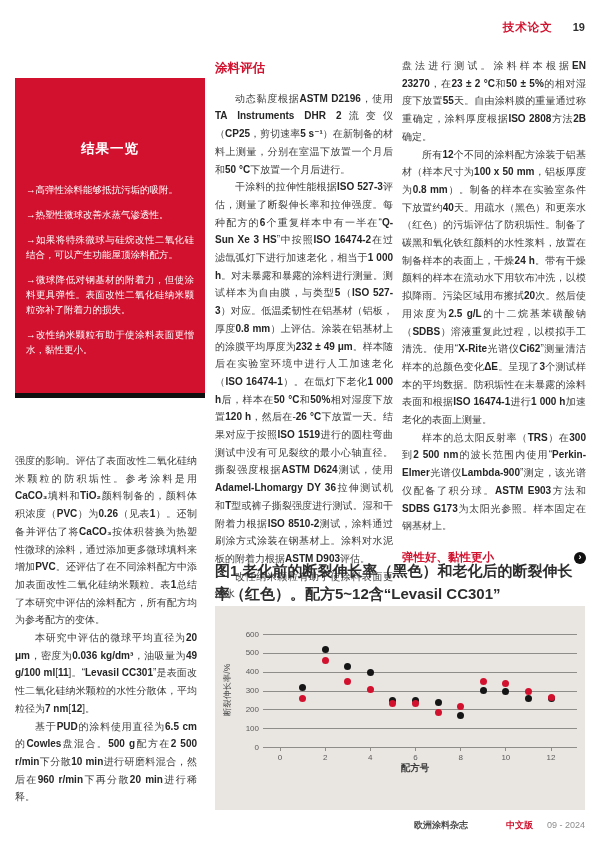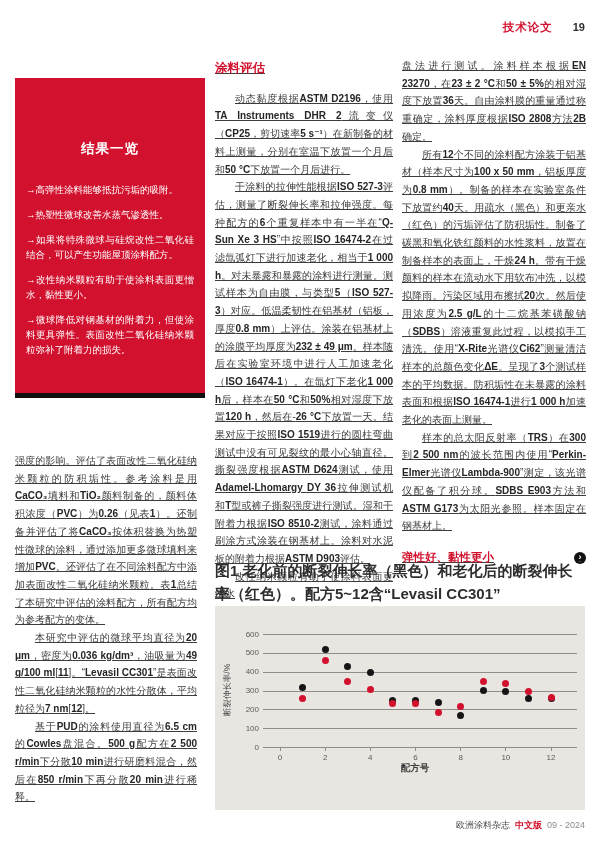--- a/index.html
+++ b/index.html
@@ -11,21 +11,21 @@
   .header-label{color:#d2112e;font-weight:bold;font-size:11.5px;letter-spacing:1px;}
   .header-page{color:#2e2e2e;font-size:11px;font-weight:bold;}
 
   
   .results-box{position:absolute;left:15px;top:78px;width:190px;height:320px;background:#d2112e;
     border-bottom:5px solid #101010;box-sizing:border-box;padding:62px 11px 12px 11px;color:#ffffff;}
   .results-box h2{margin:0 0 24px 0;text-align:center;font-size:13.5px;font-weight:bold;letter-spacing:1px;}
   .res-item{margin:0 0 10px 0;font-size:9.5px;line-height:15px;text-align:justify;}
 
   
-  .col{position:absolute;color:#3c3c3c;font-size:10px;line-height:17.7px;text-align:justify;text-decoration:underline;}
+  .col{position:absolute;color:#3c3c3c;font-size:10px;line-height:17.7px;text-align:justify;}
   .col b{color:#262626;}
   .col-left{left:15px;top:452px;width:182px;}
   .col-mid{left:215px;top:60px;width:178px;}
   .col-right{left:402px;top:57px;width:184px;}
   .para{margin:0;}
   .para.ind{text-indent:2em;}
   .col-heading{margin:0 0 12px 0;color:#d2112e;font-size:12.5px;font-weight:bold;}
   .subheading-row{display:flex;justify-content:space-between;align-items:center;margin-top:14px;}
   .subheading-row .col-heading{margin:0;font-size:11.5px;}
   .arrow-circle{display:inline-flex;align-items:center;justify-content:center;width:12px;height:12px;
@@ -42,65 +42,65 @@
   .chart .xlabel{position:absolute;left:130px;top:156px;width:140px;text-align:center;font-size:9.5px;
     font-weight:bold;color:#3a3a3a;}
   .gridline{position:absolute;height:1px;background:#8f8d8a;}
   .ytick-label{position:absolute;width:30px;text-align:right;font-size:8px;color:#5a5a5a;}
   .xtick{position:absolute;width:1px;height:4px;background:#8f8d8a;}
   .xtick-label{position:absolute;width:20px;text-align:center;font-size:8px;color:#5a5a5a;}
   .dot{position:absolute;width:7px;height:7px;border-radius:50%;}
 
   
   .footer{position:absolute;top:819px;right:15px;display:flex;align-items:baseline;gap:5px;font-size:9px;}
-  .f-journal{color:#4a4a4a;font-weight:normal;}
-  .f-edition{color:#d2112e;font-weight:bold;}
-  .f-issue{color:#8c8c8c;}
+  .f-journal{color:#4a4a4a;font-weight:bold;}
+  .f-edition{color:#d2112e;font-weight:bold;margin-left:33px;}
+  .f-issue{color:#8c8c8c;margin-left:9px;}
 </style>
 </head>
 <body>
 
 <div class="page">
 
   <div class="header">
     <span class="header-label">技术论文</span>
     <span class="header-page">19</span>
   </div>
 
   <aside class="results-box">
     <h2>结果一览</h2>
     <div id="results-items">
         <p class="res-item">→高弹性涂料能够抵抗污垢的吸附。</p>
         <p class="res-item">→热塑性微球改善水蒸气渗透性。</p>
         <p class="res-item">→如果将特殊微球与硅烷改性二氧化硅结合，可以产生功能屋顶涂料配方。</p>
+        <p class="res-item">→微球降低对钢基材的附着力，但使涂料更具弹性。表面改性二氧化硅纳米颗粒弥补了附着力的损失。</p>
         <p class="res-item">→改性纳米颗粒有助于使涂料表面更憎水，黏性更小。</p>
-        <p class="res-item">→微球降低对钢基材的附着力，但使涂料更具弹性。表面改性二氧化硅纳米颗粒弥补了附着力的损失。</p>
       </div>
   </aside>
 
   <section class="col col-left" id="col-left">
       <p class="para">强度的影响。评估了表面改性二氧化硅纳米颗粒的防积垢性。参考涂料是用<b>CaCO₃</b>填料和<b>TiO₂</b>颜料制备的，颜料体积浓度（<b>PVC</b>）为<b>0.26</b>（见表<b>1</b>）。还制备并评估了将<b>CaCO₃</b>按体积替换为热塑性微球的涂料，通过添加更多微球填料来增加<b>PVC</b>。还评估了在不同涂料配方中添加表面改性二氧化硅纳米颗粒。表<b>1</b>总结了本研究中评估的涂料配方，所有配方均为参考配方的变体。</p>
       <p class="para ind">本研究中评估的微球平均直径为<b>20 μm</b>，密度为<b>0.036 kg/dm³</b>，油吸量为<b>49 g/100 ml</b>[<b>11</b>]。“<b>Levasil CC301</b>”是表面改性二氧化硅纳米颗粒的水性分散体，平均粒径为<b>7 nm</b>[<b>12</b>]。</p>
-      <p class="para ind">基于<b>PUD</b>的涂料使用直径为<b>6.5 cm</b>的<b>Cowles</b>盘混合。<b>500 g</b>配方在<b>2 500 r/min</b>下分散<b>10 min</b>进行研磨料混合，然后在<b>850 r/min</b>下再分散<b>20 min</b>进行稀释。</p>
+      <p class="para ind">基于<b>PUD</b>的涂料使用直径为<b>6.5 cm</b>的<b>Cowles</b>盘混合。<b>500 g</b>配方在<b>2 500 r/min</b>下分散<b>10 min</b>进行研磨料混合，然后在<b>960 r/min</b>下再分散<b>20 min</b>进行稀释。</p>
     </section>
 
   <section class="col col-mid">
     <h3 class="col-heading">涂料评估</h3>
     <div id="col-mid-paras">
         <p class="para ind">动态黏度根据<b>ASTM D2196</b>，使用<b>TA Instruments DHR 2</b>流变仪（<b>CP25</b>，剪切速率<b>5 s⁻¹</b>）在新制备的材料上测量，分别在室温下放置一个月后和<b>50 °C</b>下放置一个月后进行。</p>
         <p class="para ind">干涂料的拉伸性能根据<b>ISO 527-3</b>评估，测量了断裂伸长率和拉伸强度。每种配方的<b>6</b>个重复样本中有一半在“<b>Q-Sun Xe 3 HS</b>”中按照<b>ISO 16474-2</b>在过滤氙弧灯下进行加速老化，相当于<b>1 000 h</b>。对未暴露和暴露的涂料进行测量。测试样本为自由膜，与类型<b>5</b>（<b>ISO 527-3</b>）对应。低温柔韧性在铝基材（铝板，厚度<b>0.8 mm</b>）上评估。涂装在铝基材上的涂膜平均厚度为<b>232 ± 49 μm</b>。样本随后在实验室环境中进行人工加速老化（<b>ISO 16474-1</b>）。在氙灯下老化<b>1 000 h</b>后，样本在<b>50 °C</b>和<b>50%</b>相对湿度下放置<b>120 h</b>，然后在-<b>26 °C</b>下放置一天。结果对应于按照<b>ISO 1519</b>进行的圆柱弯曲测试中没有可见裂纹的最小心轴直径。撕裂强度根据<b>ASTM D624</b>测试，使用<b>Adamel-Lhomargy DY 36</b>拉伸测试机和<b>T</b>型或裤子撕裂强度进行测试。湿和干附着力根据<b>ISO 8510-2</b>测试，涂料通过刷涂方式涂装在钢基材上。涂料对水泥板的附着力根据<b>ASTM D903</b>评估。</p>
         <p class="para ind">改性纳米颗粒有助于使涂料表面更憎水</p>
       </div>
   </section>
 
   <section class="col col-right">
     <div id="col-right-paras">
-        <p class="para">盘法进行测试。涂料样本根据<b>EN 23270</b>，在<b>23 ± 2 °C</b>和<b>50 ± 5%</b>的相对湿度下放置<b>36</b>天。自由涂料膜的重量通过称重确定，涂料厚度根据<b>ISO 2808</b>方法<b>2B</b>确定。</p>
+        <p class="para">盘法进行测试。涂料样本根据<b>EN 23270</b>，在<b>23 ± 2 °C</b>和<b>50 ± 5%</b>的相对湿度下放置<b>55</b>天。自由涂料膜的重量通过称重确定，涂料厚度根据<b>ISO 2808</b>方法<b>2B</b>确定。</p>
         <p class="para ind">所有<b>12</b>个不同的涂料配方涂装于铝基材（样本尺寸为<b>100 x 50 mm</b>，铝板厚度为<b>0.8 mm</b>）。制备的样本在实验室条件下放置约<b>40</b>天。用疏水（黑色）和更亲水（红色）的污垢评估了防积垢性。制备了碳黑和氧化铁红颜料的水性浆料，放置在制备样本的表面上，干燥<b>24 h</b>。带有干燥颜料的样本在流动水下用软布冲洗，以模拟降雨。污染区域用布擦拭<b>20</b>次。然后使用浓度为<b>2.5 g/L</b>的十二烷基苯磺酸钠（<b>SDBS</b>）溶液重复此过程，以模拟手工清洗。使用“<b>X-Rite</b>光谱仪<b>Ci62</b>”测量清洁样本的总颜色变化<b>ΔE</b>。呈现了<b>3</b>个测试样本的平均数据。防积垢性在未暴露的涂料表面和根据<b>ISO 16474-1</b>进行<b>1 000 h</b>加速老化的表面上测量。</p>
-        <p class="para ind">样本的总太阳反射率（<b>TRS</b>）在<b>300</b>到<b>2 500 nm</b>的波长范围内使用“<b>Perkin-Elmer</b>光谱仪<b>Lambda-900</b>”测定，该光谱仪配备了积分球。<b>SDBS E903</b>方法和<b>ASTM G173</b>为太阳光参照。样本固定在钢基材上。</p>
+        <p class="para ind">样本的总太阳反射率（<b>TRS</b>）在<b>300</b>到<b>2 500 nm</b>的波长范围内使用“<b>Perkin-Elmer</b>光谱仪<b>Lambda-900</b>”测定，该光谱仪配备了积分球。<b>ASTM E903</b>方法和<b>SDBS G173</b>为太阳光参照。样本固定在钢基材上。</p>
       </div>
     <div class="subheading-row">
       <h3 class="col-heading">弹性好、黏性更小</h3>
       <span class="arrow-circle">›</span>
     </div>
   </section>
 
   <p class="fig-caption">图1 老化前的断裂伸长率（黑色）和老化后的断裂伸长率（红色）。配方5~12含“Levasil CC301”</p>
 
   <div class="chart" id="chart">

